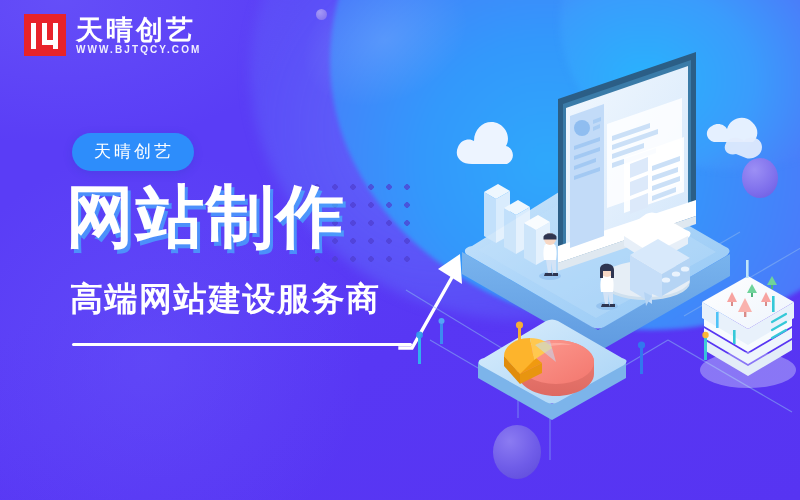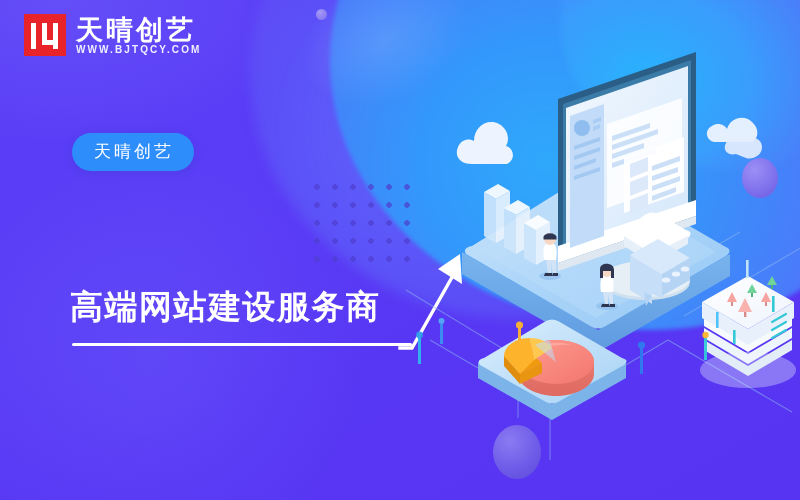--- a/index.html
+++ b/index.html
@@ -121,21 +121,20 @@
     text-shadow:3px 4px 0 rgba(64,210,255,.55);
     white-space:nowrap;
   }
   .subheadline {
     position:absolute; left:70px; top:281px;
     color:#ffffff;
     font-size:33px; font-weight:700;
     letter-spacing:1.5px; line-height:1.1;
     font-family:"DejaVu Sans","Liberation Sans",sans-serif;
     white-space:nowrap;
-    margin-top:8px;
   }
 
   
   .divider {
     position:absolute; left:72px; top:343px;
     width:340px; height:3px;
     background:#ffffff;
     border-radius:2px;
   }
   .arrow-svg {
@@ -201,20 +200,21 @@
         <i class="lm3"></i>
         <i class="lm4"></i>
     </div>
     <div class="logo-text">
       <div class="logo-cn">天晴创艺</div>
       <div class="logo-url">WWW.BJTQCY.COM</div>
     </div>
   </div>
 
   <div class="badge">天晴创艺</div>
+  <div class="headline">网站制作</div>
   <div class="subheadline">高端网站建设服务商</div>
   <div class="divider"></div>
 
   <svg class="arrow-svg" viewBox="0 0 80 105">
     <path d="M2 98 L14 98 L57 22" stroke="#ffffff" stroke-width="3.4" fill="none" stroke-linecap="square"></path>
     <path d="M62 4 L64 34 L40 19 Z" fill="#ffffff"></path>
   </svg>
 
   <svg class="cloud-shape" style="left:452px; top:112px; width:70px; height:58px;" viewBox="0 0 70 58">
     <path d="M20 52 C8 52 2 44 6 35 C9 27 18 26 22 29 C22 14 36 6 47 12 C56 17 58 27 54 34 C62 36 64 48 55 52 Z" fill="#f4f7ff" opacity="0.97"></path>

